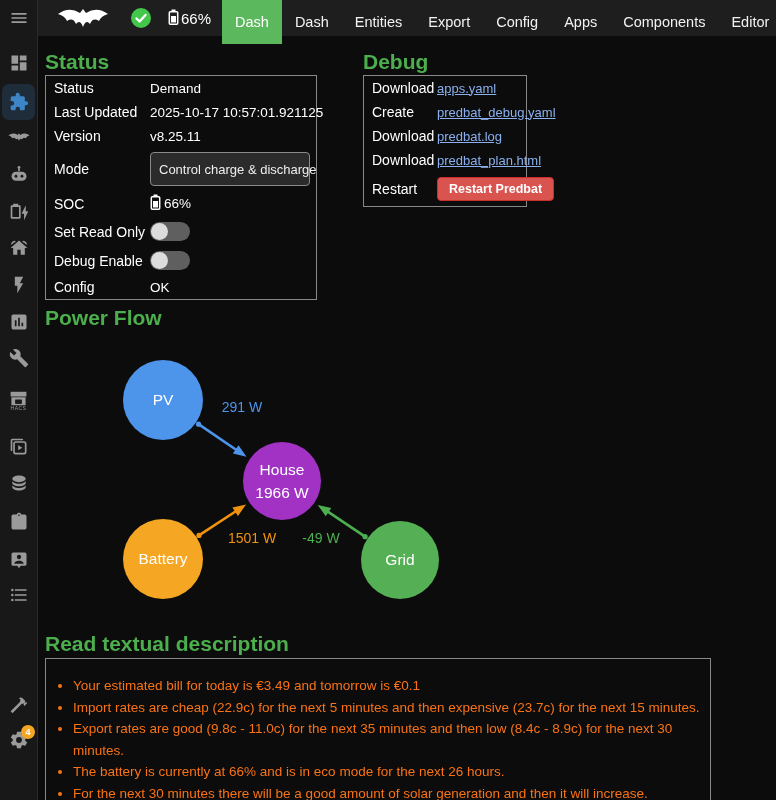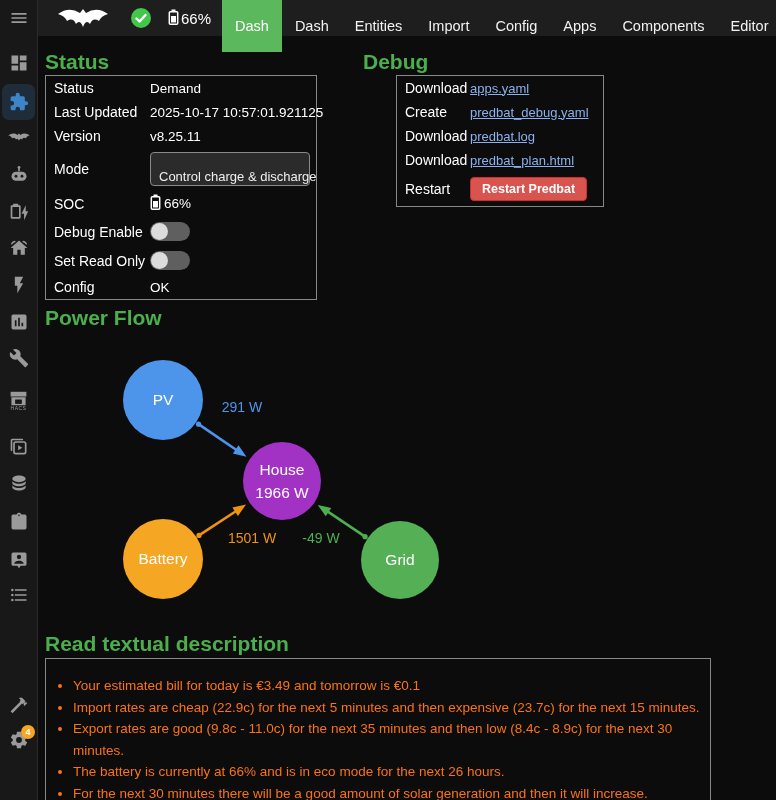--- a/index.html
+++ b/index.html
@@ -31,37 +31,37 @@
   }
   
   .navbar {
     position:absolute; left:38px; top:0; right:0; height:36px;
     background:#1e1e1e; display:flex; align-items:center; z-index:4;
   }
   .bat-logo { margin-left:19px; display:flex; align-items:center; }
   .check-ic { margin-left:21px; display:flex; align-items:center; }
   .nav-batt { margin-left:16px; margin-right:11px; display:flex; align-items:center; gap:2px; font-size:15px; color:#fff; }
   .tabs { display:flex; height:36px; }
-  .tab { padding:1px 13px; height:52px; display:flex; align-items:center; font-size:14.5px; color:#f2f2f2; cursor:pointer; white-space:nowrap; }
+  .tab { padding:1px 13px; height:44px; display:flex; align-items:center; font-size:14.5px; color:#f2f2f2; cursor:pointer; white-space:nowrap; }
   .tab.active { background:#5cb85c; color:#fff; }
   
   .sec-h { position:absolute; font-size:21px; font-weight:bold; color:#4cae4c; }
   #h-status { left:45px; top:50px; }
   #h-debug  { left:363px; top:50px; }
   #h-flow   { left:45px; top:306px; }
   #h-plan   { left:45px; top:632px; }
   .panel { position:absolute; border:1px solid #888; background:transparent; }
   #status-table { left:45px; top:75px; width:272px; }
-  #debug-table  { left:363px; top:75px; width:208px;margin-left:33px; }
+  #debug-table  { left:363px; top:75px; width:164px; }
   .trow { display:flex; align-items:center; padding:4px 8px; }
   .trow .lbl { flex:0 0 96px; font-size:14px; color:#fff; }
   #debug-table .trow .lbl { flex:0 0 65px; }
   .trow .val { font-size:13.5px; white-space:nowrap; display:flex; align-items:center; gap:3px; }
   .mode-select {
-    display:inline-flex; align-items:flex-start; justify-content:space-between;
+    display:inline-flex; align-items:center; justify-content:space-between;
     background:#2b2b2b; border:1px solid #8a8a8a; border-radius:4px;
     padding:16px 8px; height:24px; width:160px; font-size:13px; color:#eee; cursor:pointer;
   }
   .toggle { width:40px; height:19px; background:#5f5f5f; border-radius:10px; position:relative; cursor:pointer; }
   .toggle .knob { width:17px; height:17px; border-radius:50%; background:#dcdcdc; position:absolute; left:1px; top:1px; }
   a.dl-link { color:#8ab0ee; text-decoration:underline; font-size:13px; cursor:pointer; }
   .restart-btn {
     background:#d9534f; color:#fff; border:1px solid #c9302c; border-radius:4px;
     font-weight:bold; font-size:12.5px; padding:4px 11px; cursor:pointer;
     font-family:"Liberation Sans", sans-serif;
@@ -201,21 +201,21 @@
           <rect x="1.3" y="2.8" width="8.4" height="12.4" rx="1" fill="none" stroke="#fff" stroke-width="1.5"></rect>
           <rect x="3" y="7" width="5" height="6.5" fill="#fff"></rect>
         </svg>
     </span>
     <span>66%</span>
   </div>
   <div class="tabs" id="navtabs">
       <div class="tab active">Dash</div>
       <div class="tab">Dash</div>
       <div class="tab">Entities</div>
-      <div class="tab">Import</div>
+      <div class="tab">Export</div>
       <div class="tab">Config</div>
       <div class="tab">Apps</div>
       <div class="tab">Components</div>
       <div class="tab">Editor</div>
     </div>
 </div>
 
 <h2 class="sec-h" id="h-status">Status</h2>
 <div class="panel" id="status-table">
     <div class="trow">
@@ -246,29 +246,29 @@
       <span class="val">
         <span><svg width="11" height="16" viewBox="0 0 11 16">
             <rect x="3.5" y="0.5" width="4" height="2" fill="#fff"></rect>
             <rect x="1.3" y="2.8" width="8.4" height="12.4" rx="1" fill="none" stroke="#fff" stroke-width="1.5"></rect>
             <rect x="3" y="7" width="5" height="6.5" fill="#fff"></rect>
           </svg></span>
         <span>66%</span>
       </span>
     </div>
     <div class="trow" style="padding: 5px 8px;">
-      <span class="lbl">Debug Enable</span>
+      <span class="lbl">Set Read Only</span>
       <span class="val">
         <span class="toggle">
           <span class="knob"></span>
         </span>
       </span>
     </div>
     <div class="trow" style="padding: 5px 8px;">
-      <span class="lbl">Set Read Only</span>
+      <span class="lbl">Debug Enable</span>
       <span class="val">
         <span class="toggle">
           <span class="knob"></span>
         </span>
       </span>
     </div>
     <div class="trow">
       <span class="lbl">Config</span>
       <span class="val">OK</span>
     </div>

